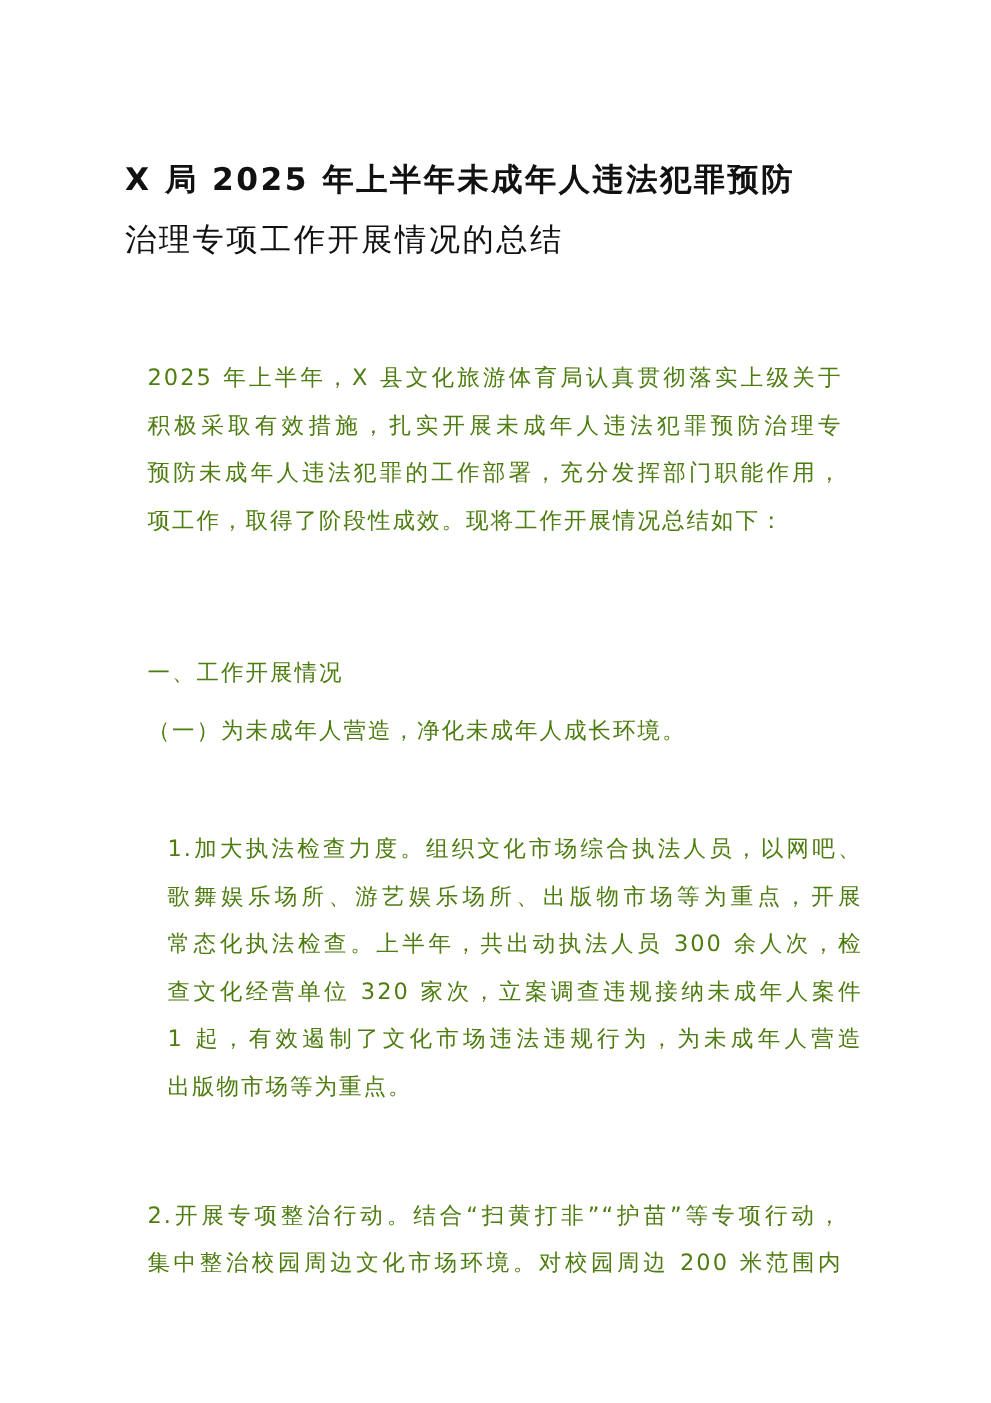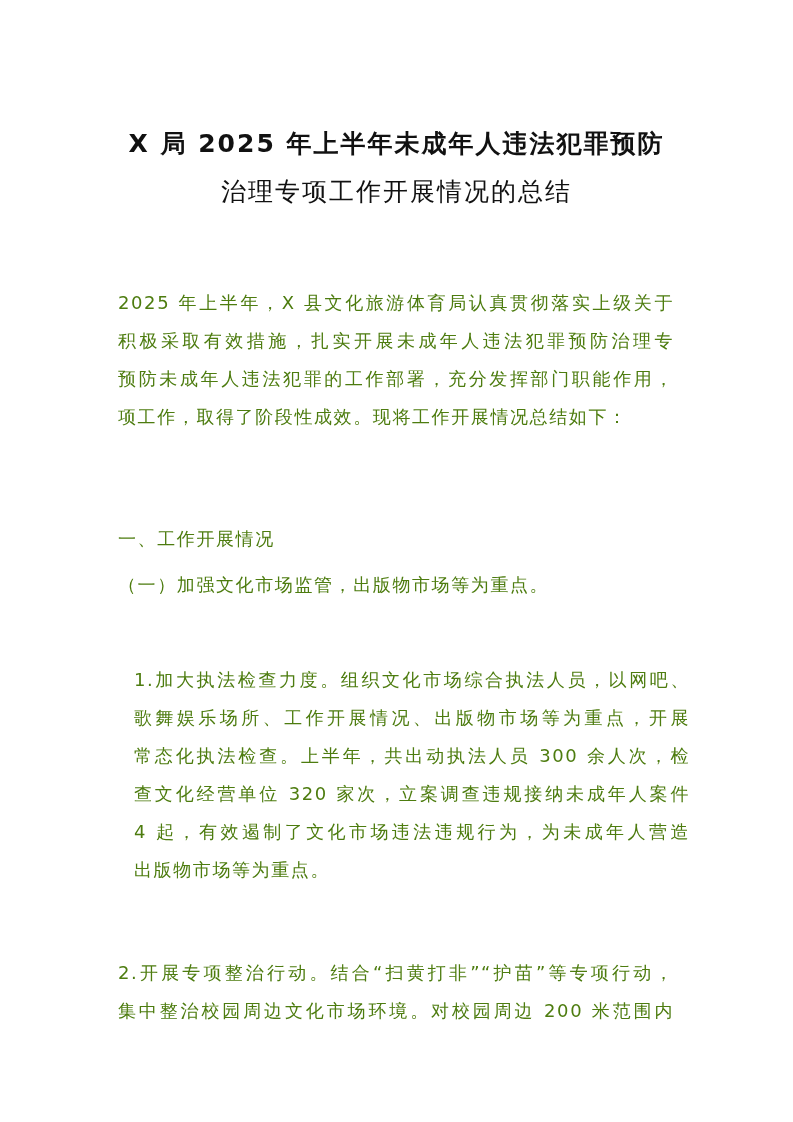--- a/index.html
+++ b/index.html
@@ -18,21 +18,21 @@
     .page {
       position: absolute;
       left: 0; top: 0;
       width: 793px; height: 1122px;
       background: #fff;
     }
     .title {
       position: absolute;
       left: 100px;
       width: 593px;
-      text-align: center;
+      text-align: left;
       font-size: 25px;
       letter-spacing: 2px;
       color: #111;
       white-space: nowrap;
     }
     .title-line-1 { top: 127px; font-weight: bold; }
     .title-line-2 { top: 175px; }
     .body-text {
       position: absolute;
       left: 118px;
@@ -72,29 +72,29 @@
     <span class="line">积极采取有效措施，扎实开展未成年人违法犯罪预防治理专</span>
     <span class="line">预防未成年人违法犯罪的工作部署，充分发挥部门职能作用，</span>
     <span class="line last">项工作，取得了阶段性成效。现将工作开展情况总结如下：</span>
   </div>
 
   <div class="body-text heading-1">
     <span class="line last">一、工作开展情况</span>
   </div>
 
   <div class="body-text heading-2">
-    <span class="line last">（一）加强文化市场监管，出版物市场等为重点。</span>
+    <span class="line last">（一）为未成年人营造，净化未成年人成长环境。</span>
   </div>
 
   <div class="body-text para-1">
     <span class="line">1.加大执法检查力度。组织文化市场综合执法人员，以网吧、</span>
-    <span class="line">歌舞娱乐场所、工作开展情况、出版物市场等为重点，开展</span>
+    <span class="line">歌舞娱乐场所、游艺娱乐场所、出版物市场等为重点，开展</span>
     <span class="line">常态化执法检查。上半年，共出动执法人员 300 余人次，检</span>
     <span class="line">查文化经营单位 320 家次，立案调查违规接纳未成年人案件</span>
-    <span class="line">4 起，有效遏制了文化市场违法违规行为，为未成年人营造</span>
+    <span class="line">1 起，有效遏制了文化市场违法违规行为，为未成年人营造</span>
     <span class="line last">出版物市场等为重点。</span>
   </div>
 
   <div class="body-text para-2">
     <span class="line">2.开展专项整治行动。结合“扫黄打非”“护苗”等专项行动，</span>
     <span class="line">集中整治校园周边文化市场环境。对校园周边 200 米范围内</span>
   </div>
 
 </div>
 

